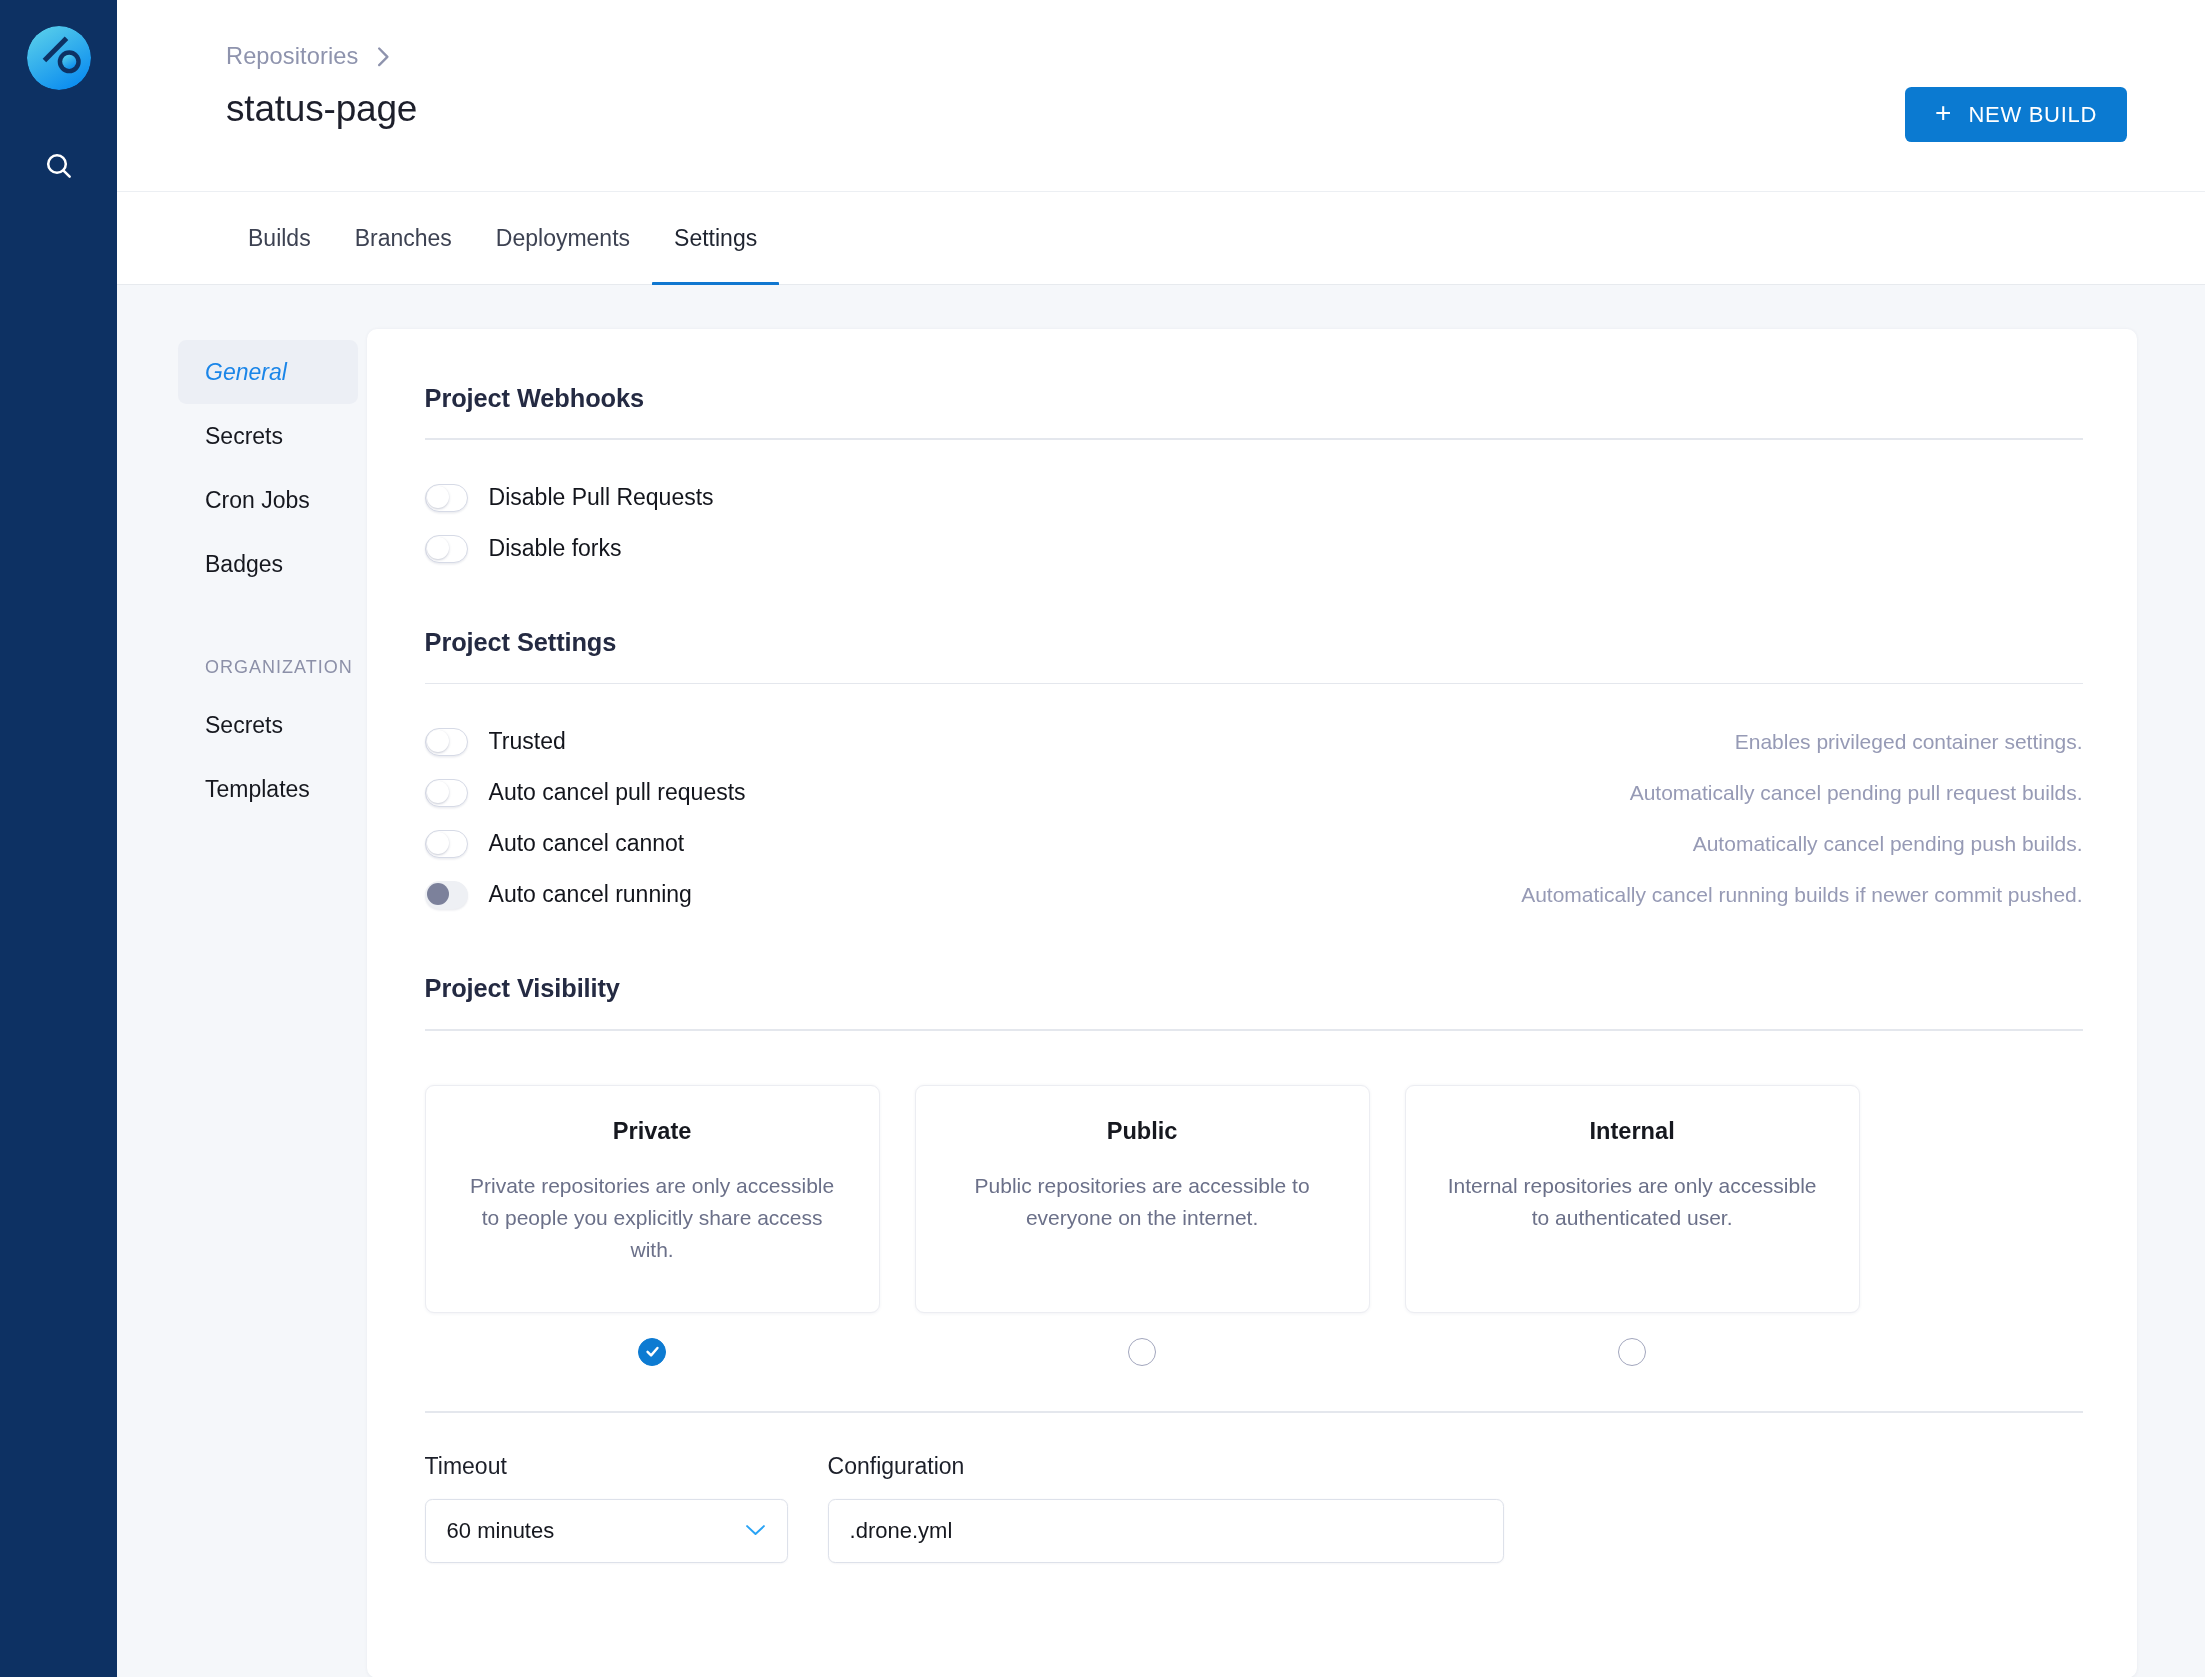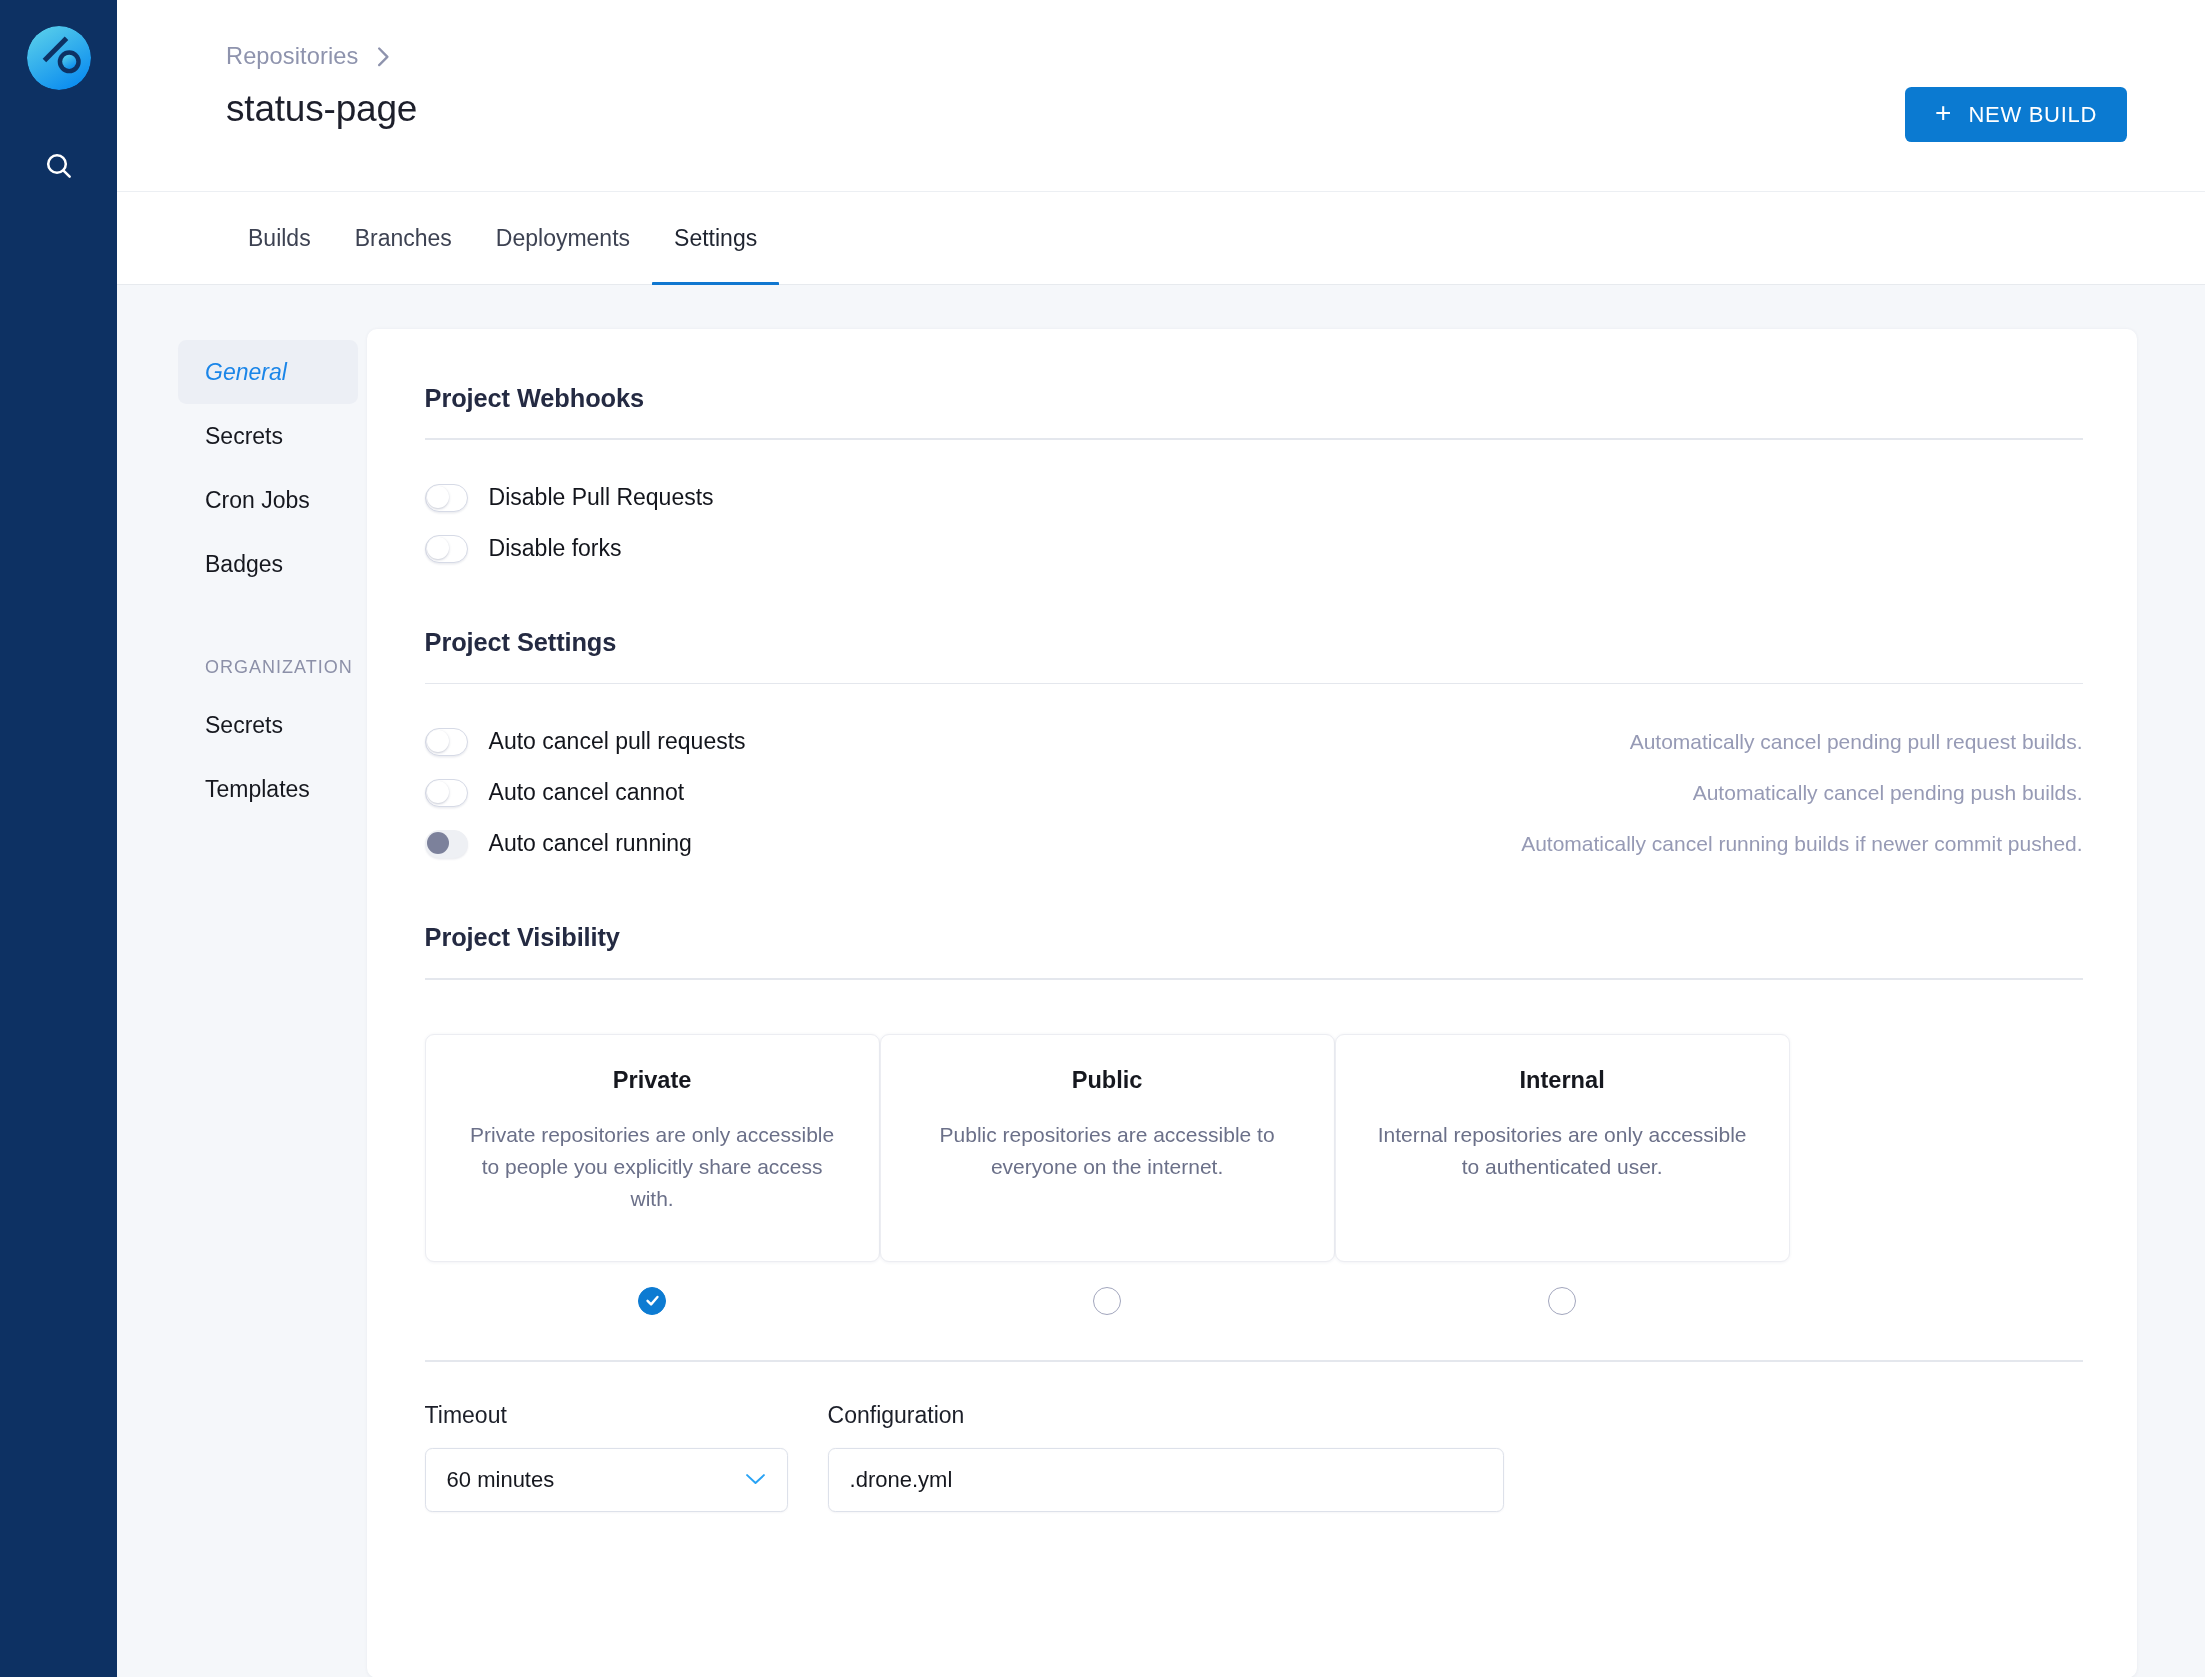--- a/index.html
+++ b/index.html
@@ -210,20 +210,21 @@
     color: #969ab5;
     white-space: nowrap;
   }
 
   .block { margin-top: 54px; }
 
   
   .vis-row {
     margin-top: 54px;
     display: flex;
+    gap: 35px;
   }
   .vis-col { width: 455px; }
   .vis-card {
     height: 228px;
     background: #ffffff;
     border: 1.4px solid #ecedf2;
     border-radius: 9px;
     box-shadow: 0 0.9px 3.2px rgba(40,55,95,.06);
     padding: 32px 33px 0 33px;
     text-align: center;
@@ -406,20 +407,27 @@
 
         </div>
       </div>
 
       <div class="block">
         <div class="section-title">Project Settings</div>
         <div class="section-rule"></div>
         <div class="toggle-list">
 
 
+          <div class="toggle-row">
+            <div class="switch">
+                <span class="knob"></span>
+              </div>
+            <div class="toggle-label">Trusted</div>
+            <div class="toggle-desc">Enables privileged container settings.</div>
+          </div>
 
           <div class="toggle-row">
             <div class="switch">
                 <span class="knob"></span>
               </div>
             <div class="toggle-label">Auto cancel pull requests</div>
             <div class="toggle-desc">Automatically cancel pending pull request builds.</div>
           </div>
 
           <div class="toggle-row">

